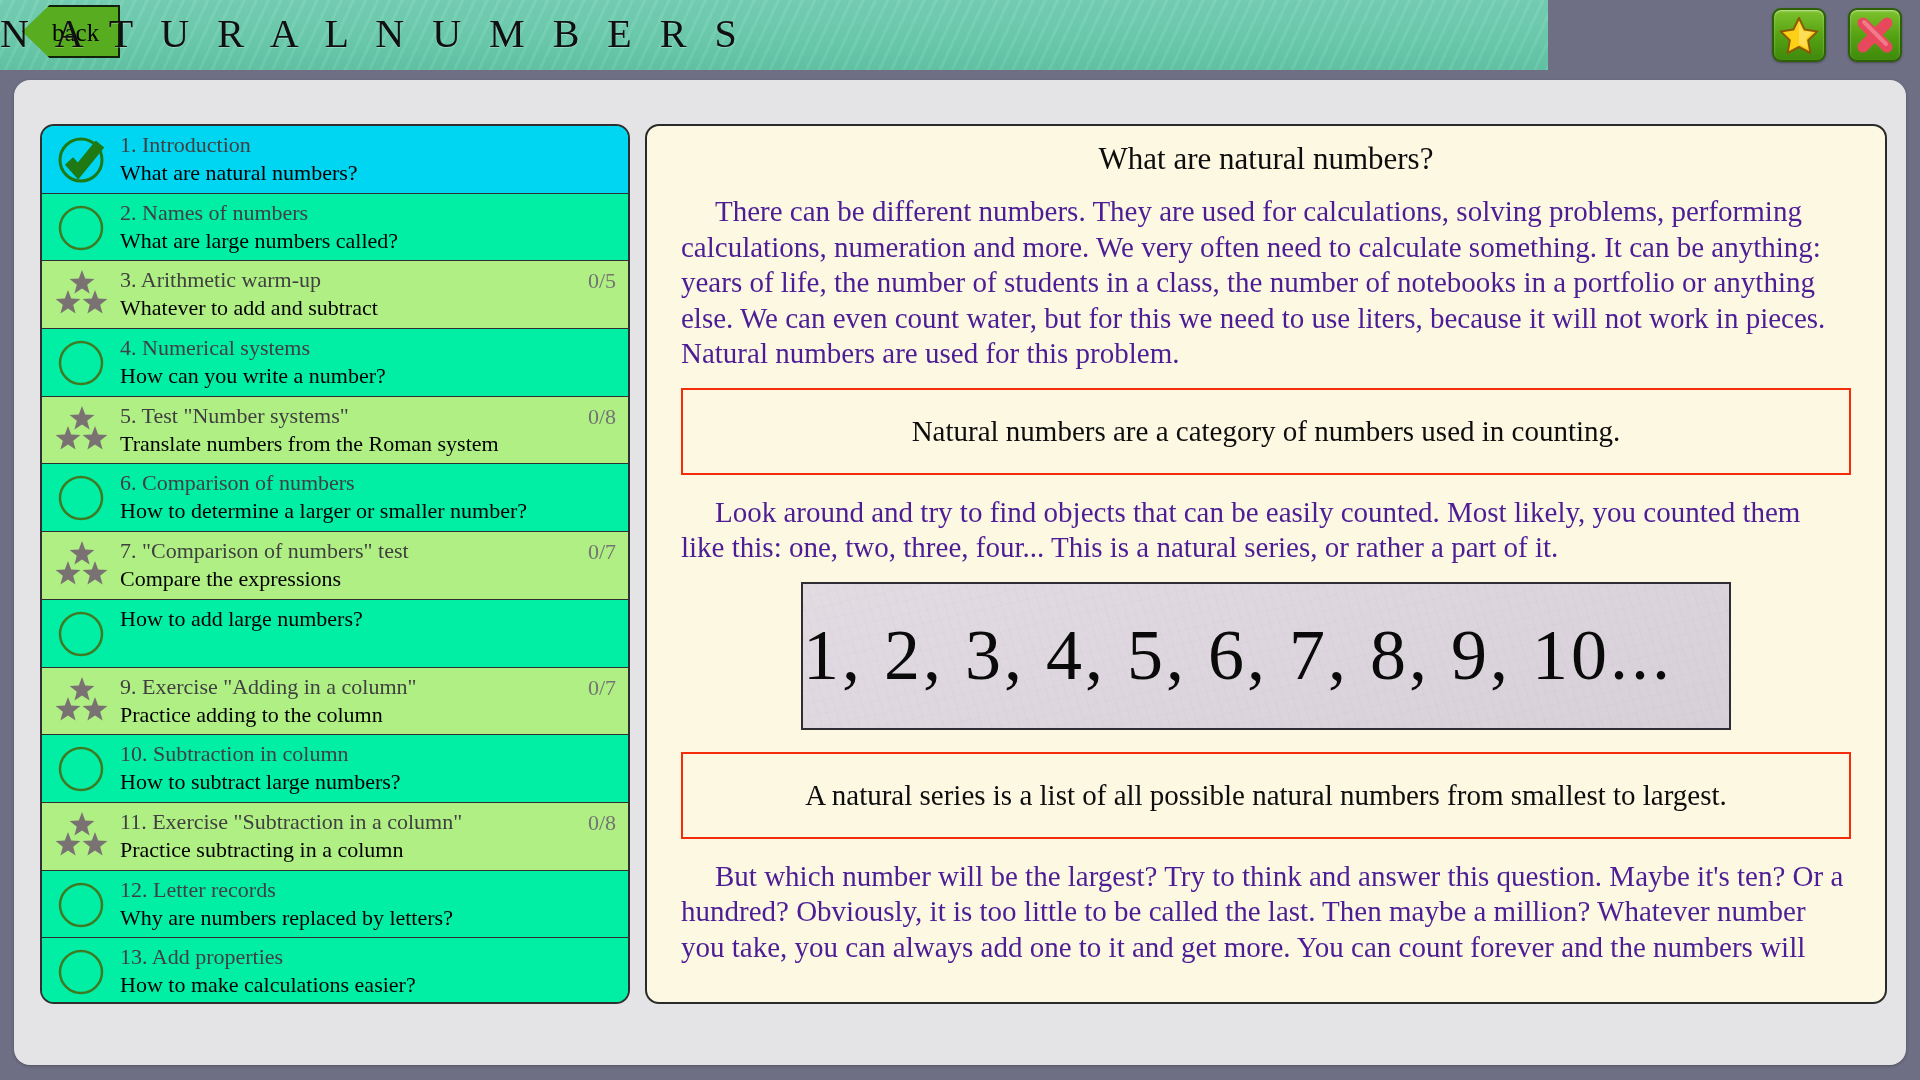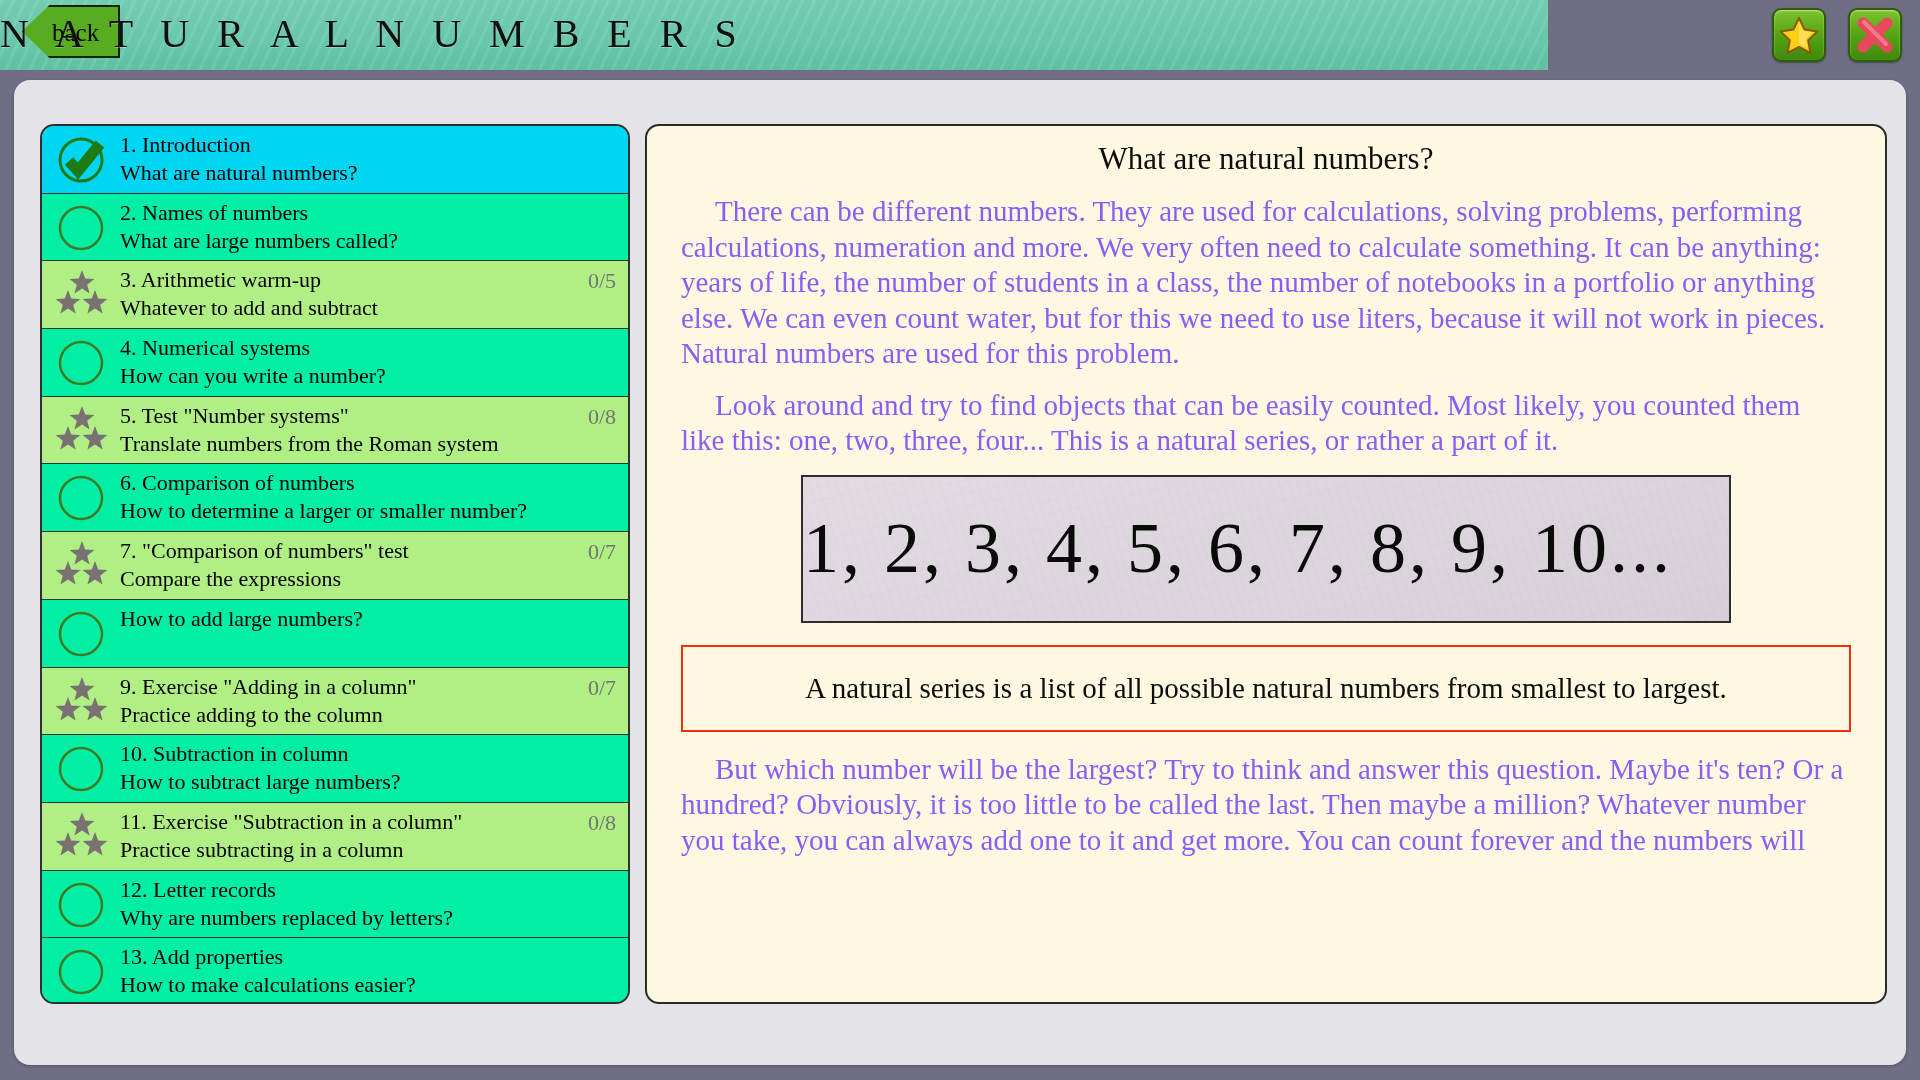--- a/index.html
+++ b/index.html
@@ -110,21 +110,21 @@
     left: 10px; top: 4px;
     width: 62px; height: 60px;
   }
   .si-text {
     position: absolute;
     left: 78px; top: 5px;
     right: 8px;
   }
   .si-title {
     font-size: 22px;
-    color: #000000;
+    color: #404040;
     line-height: 28px;
     white-space: nowrap;
   }
   .si-sub {
     font-size: 22px;
     color: #000;
     line-height: 28px;
     white-space: nowrap;
   }
   .si-score {
@@ -155,21 +155,21 @@
   #content-heading {
     text-align: center;
     font-size: 31px;
     color: #0d0d0d;
     margin-bottom: 16px;
     line-height: 38px;
   }
   .para {
     font-size: 29px;
     line-height: 35.5px;
-    color: #8b5cf6;
+    color: #4c1d95;
     text-indent: 34px;
     margin-bottom: 16px;
   }
   .definition {
     border: 2px solid #f42c0c;
     background: #fdf8e2;
     text-align: center;
     font-size: 29px;
     line-height: 35px;
     color: #0d0d0d;
@@ -364,20 +364,21 @@
         <div class="si-title">13. Add properties</div>
         <div class="si-sub">How to make calculations easier?</div>
       </div>
     </div>
   </div>
 
 <div id="content-panel">
   <div id="content-inner">
     <div id="content-heading">What are natural numbers?</div>
     <div class="para">There can be different numbers. They are used for calculations, solving problems, performing calculations, numeration and more. We very often need to calculate something. It can be anything: years of life, the number of students in a class, the number of notebooks in a portfolio or anything else. We can even count water, but for this we need to use liters, because it will not work in pieces. Natural numbers are used for this problem.</div>
+    <div class="definition">Natural numbers are a category of numbers used in counting.</div>
     <div class="para">Look around and try to find objects that can be easily counted. Most likely, you counted them like this: one, two, three, four... This is a natural series, or rather a part of it.</div>
     <div id="number-series">
       <span id="number-series-text">1, 2, 3, 4, 5, 6, 7, 8, 9, 10...</span>
     </div>
     <div class="definition">A natural series is a list of all possible natural numbers from smallest to largest.</div>
     <div class="para">But which number will be the largest? Try to think and answer this question. Maybe it's ten? Or a hundred? Obviously, it is too little to be called the last. Then maybe a million? Whatever number you take, you can always add one to it and get more. You can count forever and the numbers will</div>
   </div>
 </div>
 
 </body></html>

